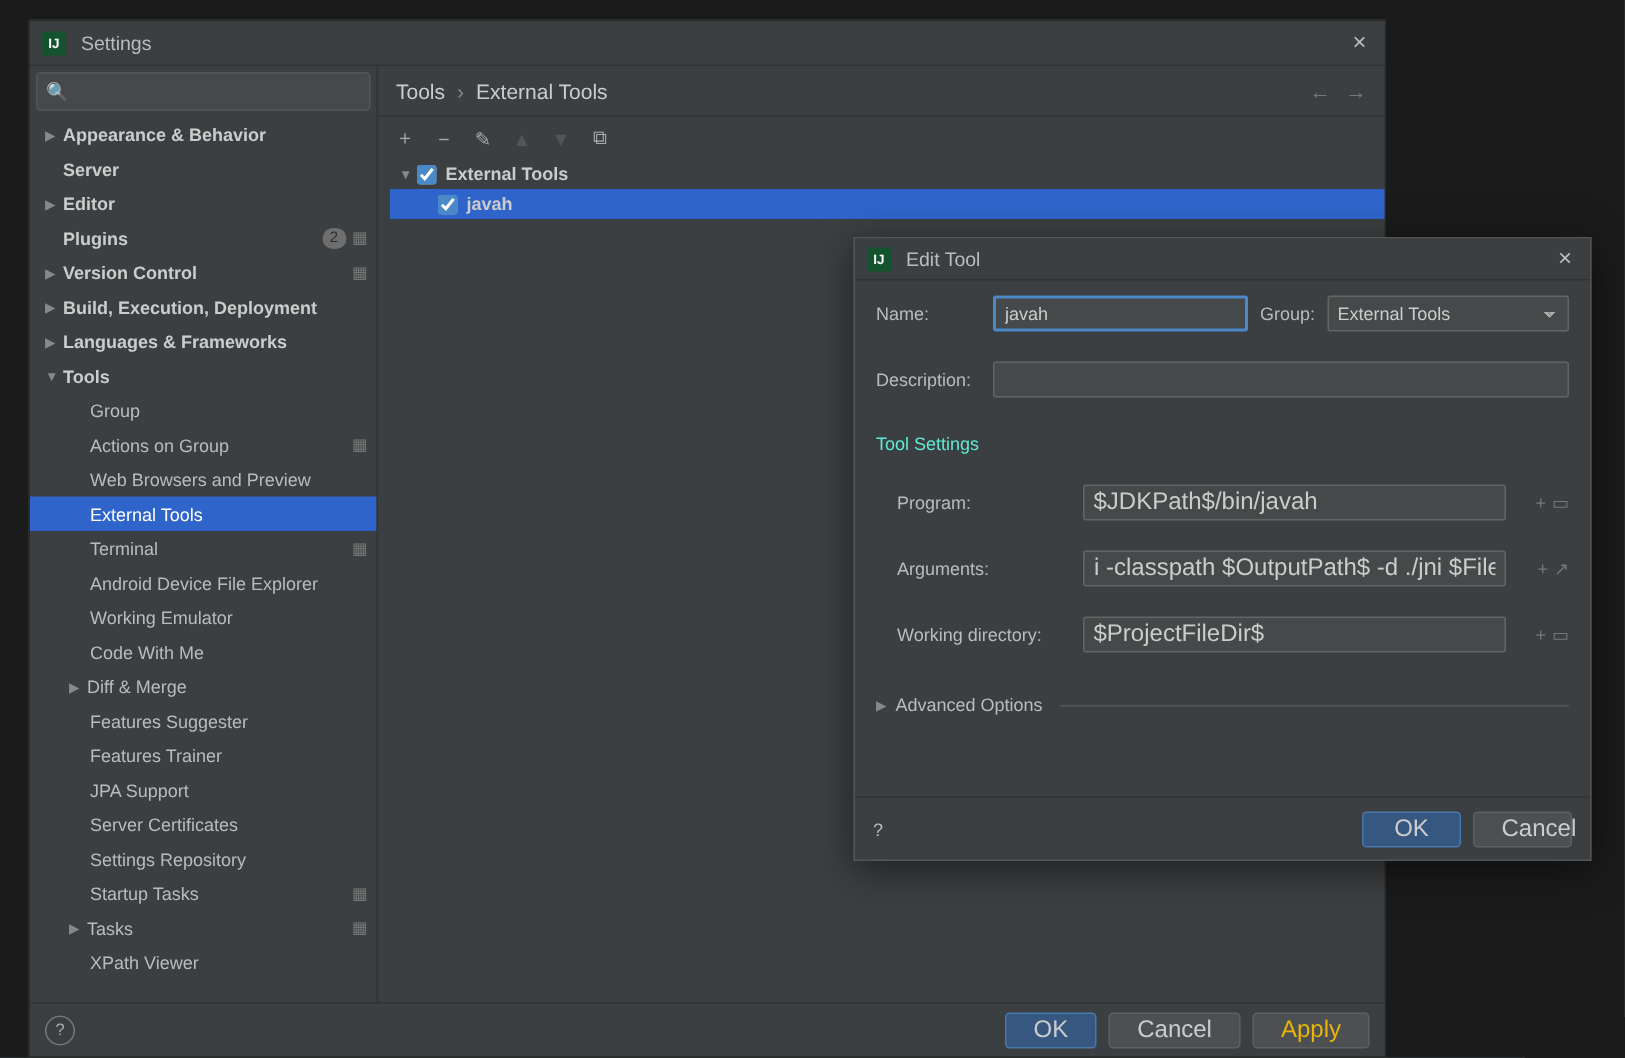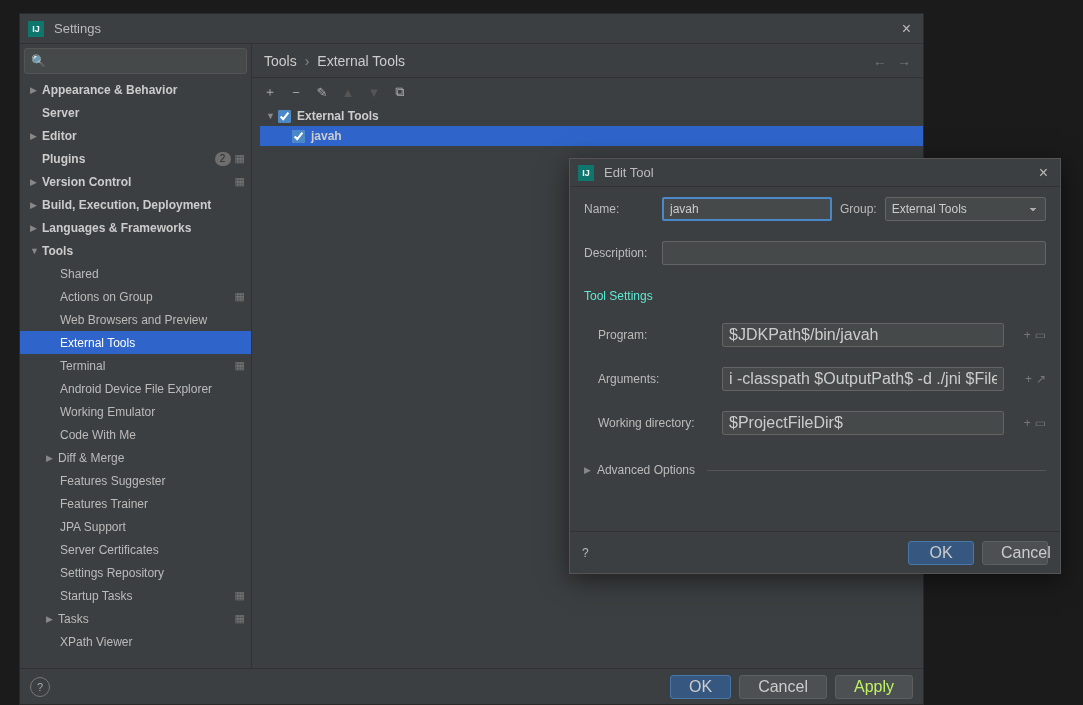--- a/index.html
+++ b/index.html
@@ -1,19 +1,19 @@
 <!DOCTYPE html>
 <html><head>
 <meta charset="utf-8">
 <style>
 *{box-sizing:border-box;margin:0;padding:0}
 body{font-family:"Segoe UI",Arial,sans-serif;font-size:12px;color:#bbb;background:#1b1b1b;width:1083px;height:705px;overflow:hidden;position:relative}
 .window{position:absolute;top:13px;left:19px;width:905px;height:692px;background:#3c3f41;border:1px solid #2b2b2b}
 .titlebar{height:30px;display:flex;align-items:center;padding:0 8px;background:#3c3f41;border-bottom:1px solid #323232}
-.titlebar .app-icon{width:16px;height:16px;background:#0f766e;margin-right:10px;display:flex;align-items:center;justify-content:center;font-size:9px;font-weight:700;color:#fff}
+.titlebar .app-icon{width:16px;height:16px;background:#14532d;margin-right:10px;display:flex;align-items:center;justify-content:center;font-size:9px;font-weight:700;color:#fff}
 .titlebar .title{color:#bbb;font-size:13px}
 .titlebar .close{margin-left:auto;color:#bbb;font-size:16px;cursor:pointer;padding:4px}
 .body{display:flex;height:630px}
 .sidebar{width:232px;background:#3c3f41;border-right:1px solid #323232;display:flex;flex-direction:column}
 .search{margin:4px;height:26px;background:#45494a;border:1px solid #555;border-radius:3px;display:flex;align-items:center;padding:0 6px}
 .search .icon{color:#888;font-size:12px}
 .search input{background:transparent;border:0;outline:0;color:#bbb;margin-left:4px;width:100%}
 .tree{flex:1;overflow-y:auto;padding-bottom:4px}
 .tree::-webkit-scrollbar{width:8px}
 .tree::-webkit-scrollbar-thumb{background:#555;border-radius:4px}
@@ -37,21 +37,21 @@
 .tool-tree .row{height:20px;display:flex;align-items:center;padding-left:6px}
 .tool-tree .row .arrow{width:12px;color:#888;font-size:9px}
 .tool-tree .row input[type=checkbox]{margin-right:6px;accent-color:#4a88c7}
 .tool-tree .row.selected{background:#2f65ca;color:#fff}
 .tool-tree .child{padding-left:32px}
 .footer{position:absolute;bottom:0;left:0;right:0;height:36px;border-top:1px solid #323232;display:flex;align-items:center;padding:0 10px;background:#3c3f41}
 .footer .help{width:20px;height:20px;border-radius:50%;border:1px solid #777;display:flex;align-items:center;justify-content:center;color:#aaa;font-size:11px}
 .footer .btns{margin-left:auto;display:flex;gap:8px}
 button.dlg{height:24px;padding:0 18px;background:#4c5052;border:1px solid #5e6060;color:#ccc;border-radius:3px;cursor:pointer;font-size:16px}
 button.dlg.primary{background:#365880;border-color:#4878a8}
-button.dlg:disabled{color:#bef264}
+button.dlg:disabled{color:#eab308}
 
 .dialog{position:absolute;top:158px;left:569px;width:492px;height:416px;background:#3c3f41;border:1px solid #555;box-shadow:0 6px 24px rgba(0,0,0,.5);display:flex;flex-direction:column}
 .dialog .titlebar{height:28px}
 .dialog .content{padding:10px 14px;flex:1;display:flex;flex-direction:column;gap:20px}
 .frow{display:flex;align-items:center;gap:8px}
 .frow label{color:#bbb}
 .frow .wlabel{width:70px}
 .txt{height:24px;background:#45494a;border:1px solid #646464;color:#ccc;padding:0 6px;font-size:12px;border-radius:2px}
 .txt.focus{border:2px solid #4a88c7;background:#45494a}
 .txt.long{flex:1}
@@ -112,21 +112,21 @@
           </div>
         <div class="tree-item">
             <span class="arrow">▶</span>
             <span class="label bold">Languages &amp; Frameworks</span>
           </div>
         <div class="tree-item">
             <span class="arrow">▼</span>
             <span class="label bold">Tools</span>
           </div>
         <div class="tree-item lvl1">
-            <span class="label">Shared</span>
+            <span class="label">Group</span>
           </div>
         <div class="tree-item lvl1">
             <span class="label">Actions on Group</span>
             <span class="gear">▦</span>
           </div>
         <div class="tree-item lvl1">
             <span class="label">Web Browsers and Preview</span>
           </div>
         <div class="tree-item lvl1 selected">
             <span class="label">External Tools</span>

